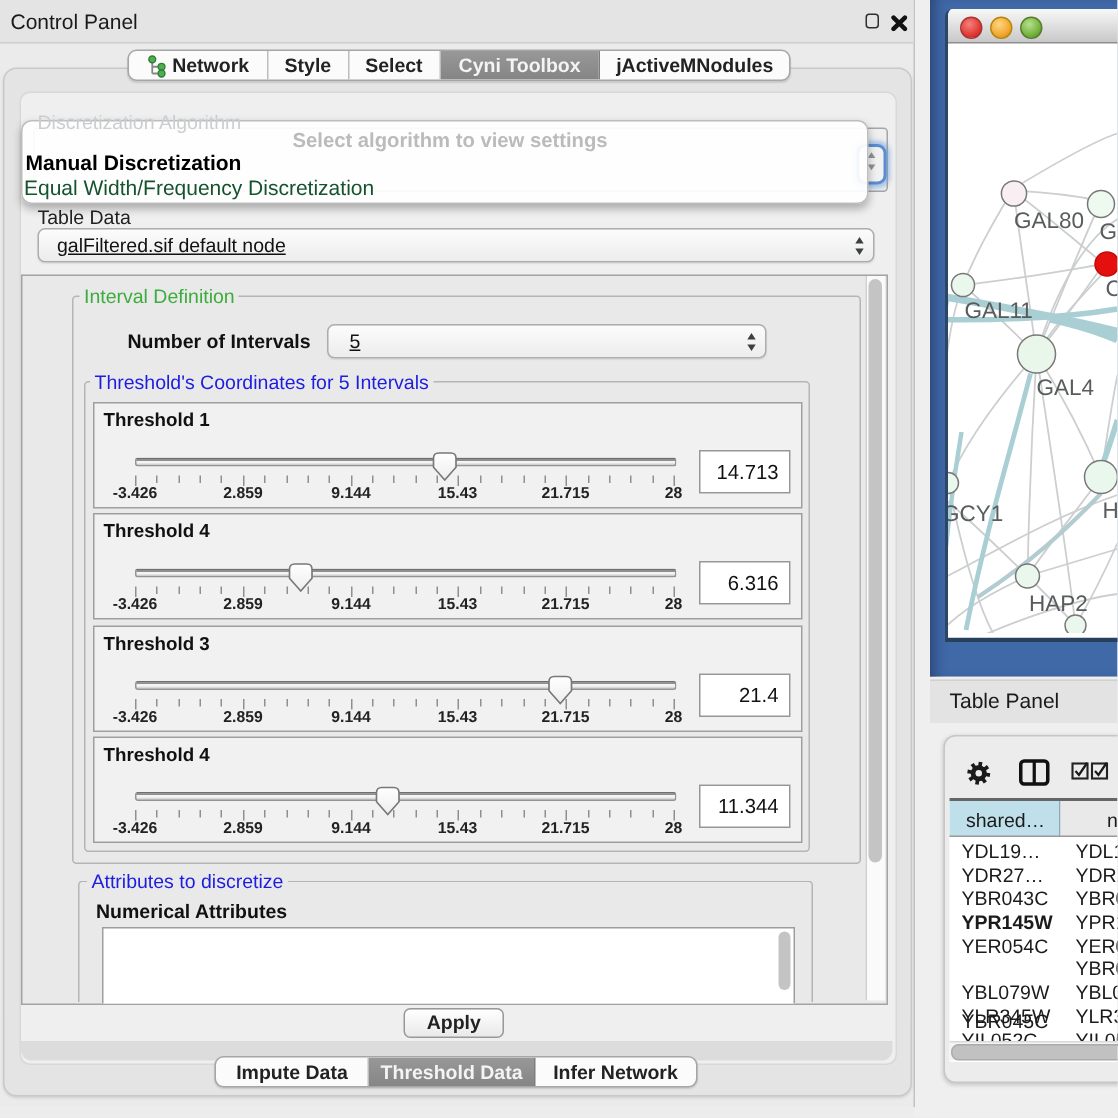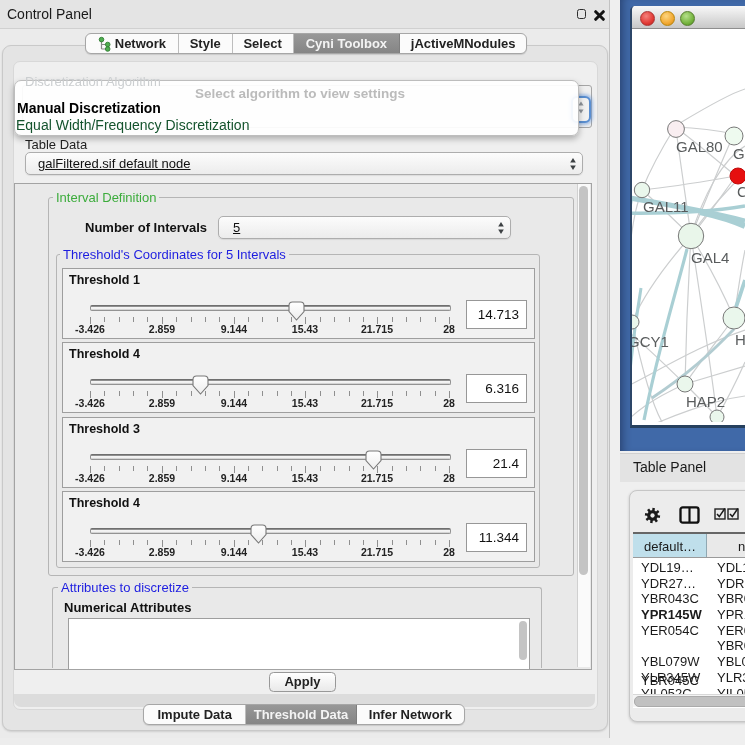--- a/index.html
+++ b/index.html
@@ -390,21 +390,21 @@
   <rect x="1" y="1" width="10" height="10" fill="none" stroke="#222" stroke-width="1.4"></rect>
   <path d="M3,6 L5.3,8.6 L10.8,0.5" stroke="#1a1a1a" stroke-width="1.5" fill="none"></path>
   <rect x="14" y="1" width="10" height="10" fill="none" stroke="#222" stroke-width="1.4"></rect>
   <path d="M16,6 L18.3,8.6 L23.8,0.5" stroke="#1a1a1a" stroke-width="1.5" fill="none"></path>
 </svg>
 
 <div class="abs" style="left:633px;top:532px;width:112px;height:174px;background:#fff;border-top:2px solid #666;"></div>
 <div class="abs" style="left:633px;top:534px;width:74px;height:24px;background:#bfdfeb;border-right:1px solid #90a8b2;box-sizing:border-box;"></div>
 <div class="abs" style="left:707px;top:534px;width:38px;height:24px;background:#e9e9e9;"></div>
 <div class="abs" style="left:633px;top:557px;width:112px;height:1px;background:#9a9a9a;"></div>
-<div class="rowtxt" style="left:644px;top:539px;">default…</div>
+<div class="rowtxt" style="left:644px;top:539px;">shared…</div>
 <div class="rowtxt" style="left:738px;top:539px;">na</div>
 <div class="rowtxt" style="left:641px;top:560px;">YDL19…</div>
 <div class="rowtxt" style="left:717px;top:560px;">YDL19</div>
 <div class="rowtxt" style="left:641px;top:576px;">YDR27…</div>
 <div class="rowtxt" style="left:717px;top:576px;">YDR27</div>
 <div class="rowtxt" style="left:641px;top:591px;">YBR043C</div>
 <div class="rowtxt" style="left:717px;top:591px;">YBR04</div>
 <div class="rowtxt" style="left:641px;top:607px;font-weight:bold;">YPR145W</div>
 <div class="rowtxt" style="left:717px;top:607px;">YPR14</div>
 <div class="rowtxt" style="left:641px;top:623px;">YER054C</div>

